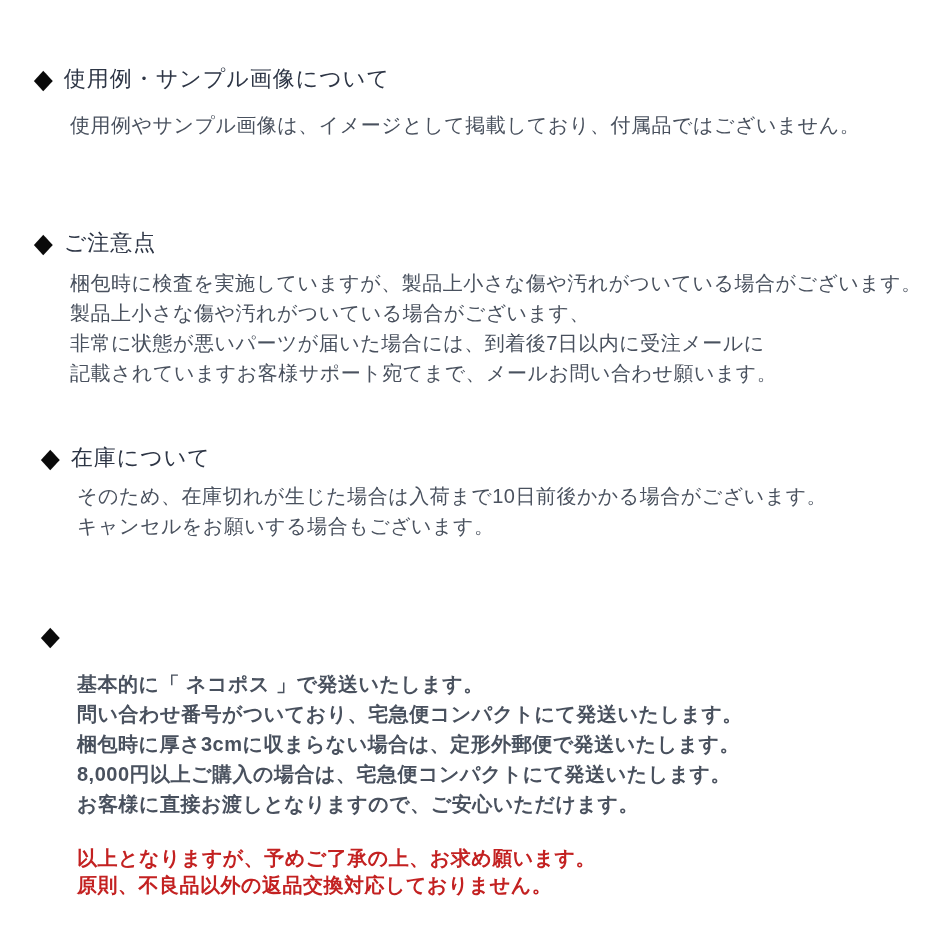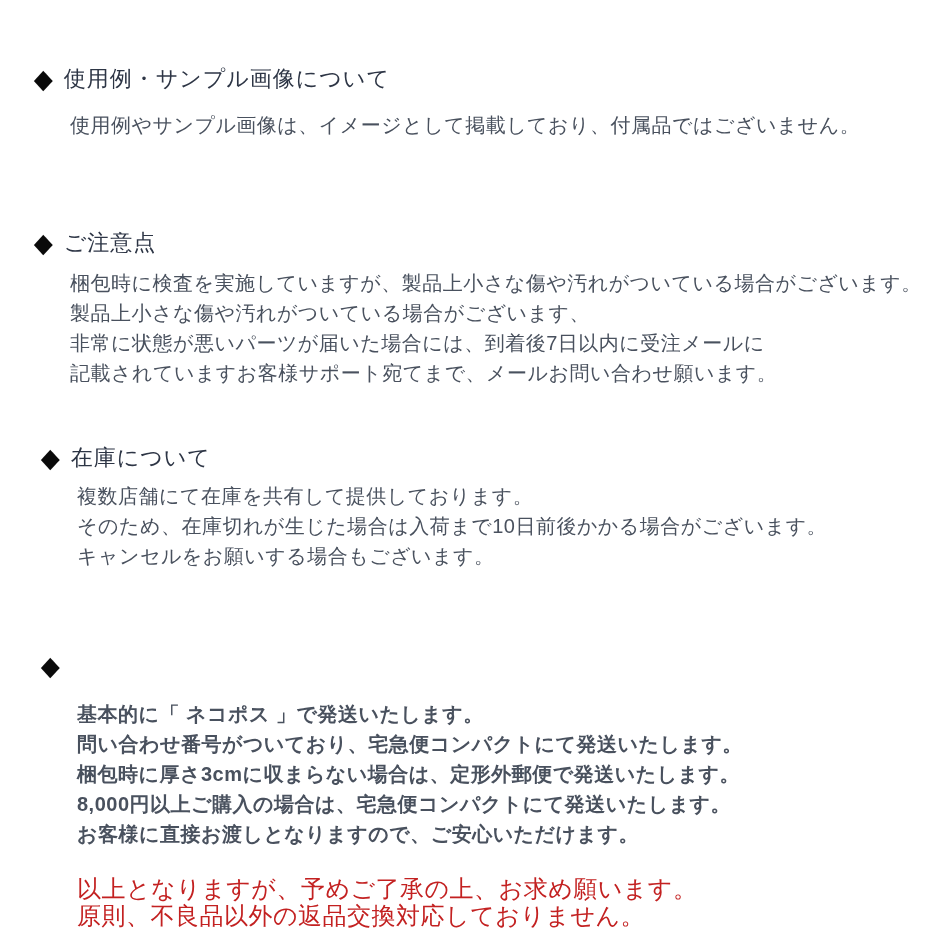--- a/index.html
+++ b/index.html
@@ -57,22 +57,22 @@
   .s1 .body        { margin: 16px 0 0 70px; }
   .s2 .heading-row { margin: 88px 0 0 33px; }
   .s2 .body        { margin: 10px 0 0 70px; }
   .s3 .heading-row { margin: 55px 0 0 40px; }
   .s3 .body        { margin:  8px 0 0 77px; }
   .s4 .heading-row { margin: 82px 0 0 40px; }
   .s4 .body        { margin: 19px 0 0 77px; font-weight: bold; }
   .warning { margin: 26px 0 0 77px; }
   .warning p {
     margin: 0;
-    font-size: 24px;
-    font-weight: normal;
+    font-size: 20px;
+    font-weight: bold;
     line-height: 27px;
     color: var(--warning);
     letter-spacing: 0.5px;
     white-space: nowrap;
   }
 </style>
 </head>
 <body>
 
 <div class="page">
@@ -99,21 +99,20 @@
       <p>記載されていますお客様サポート宛てまで、メールお問い合わせ願います。</p>
     </div>
   </section>
 
   <section class="notice-section s3">
     <div class="heading-row">
       <span class="diamond">◆</span>
       <h2 class="heading-text">在庫について</h2>
     </div>
     <div class="body">
-      <p>複数店舗にて在庫を共有して提供しております。</p>
       <p>そのため、在庫切れが生じた場合は入荷まで10日前後かかる場合がございます。</p>
       <p>キャンセルをお願いする場合もございます。</p>
     </div>
   </section>
 
   <section class="notice-section s4">
     <div class="heading-row">
       <span class="diamond">◆</span>
     </div>
     <div class="body">

